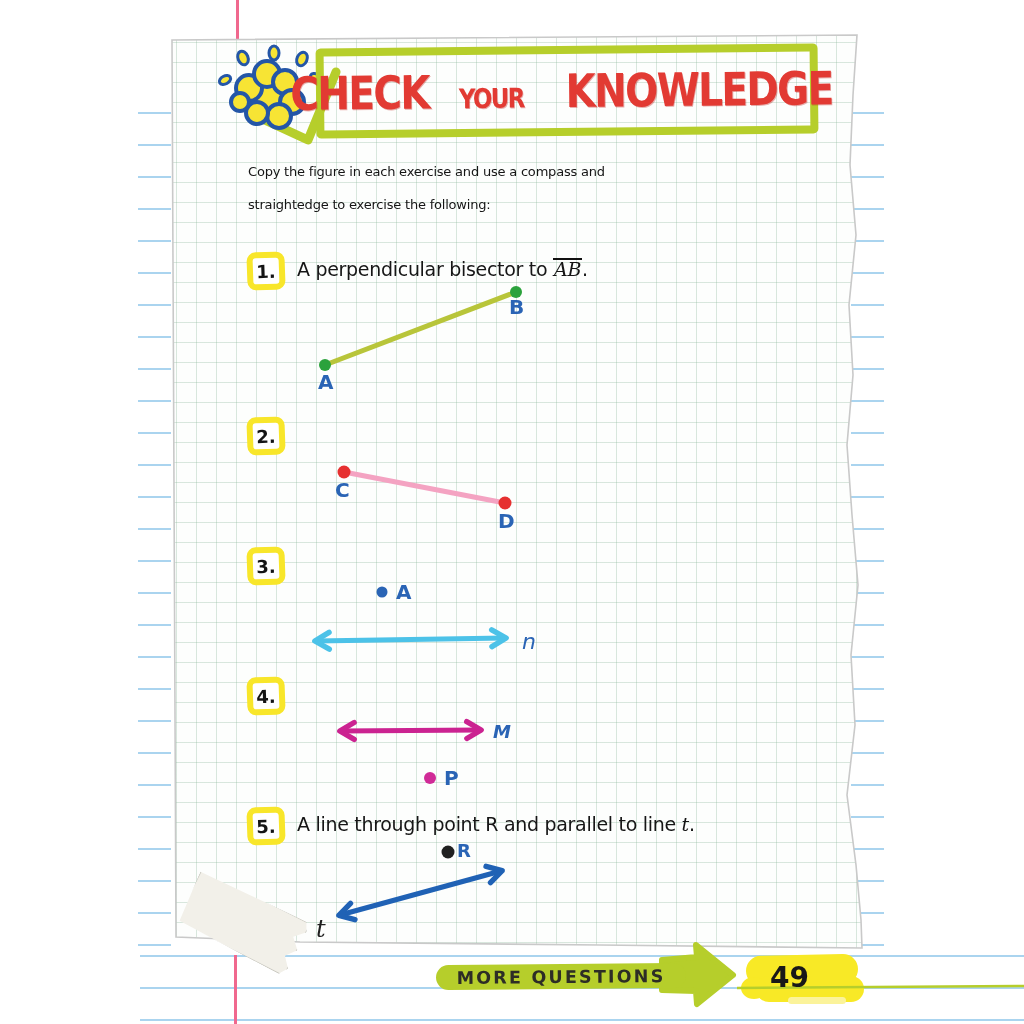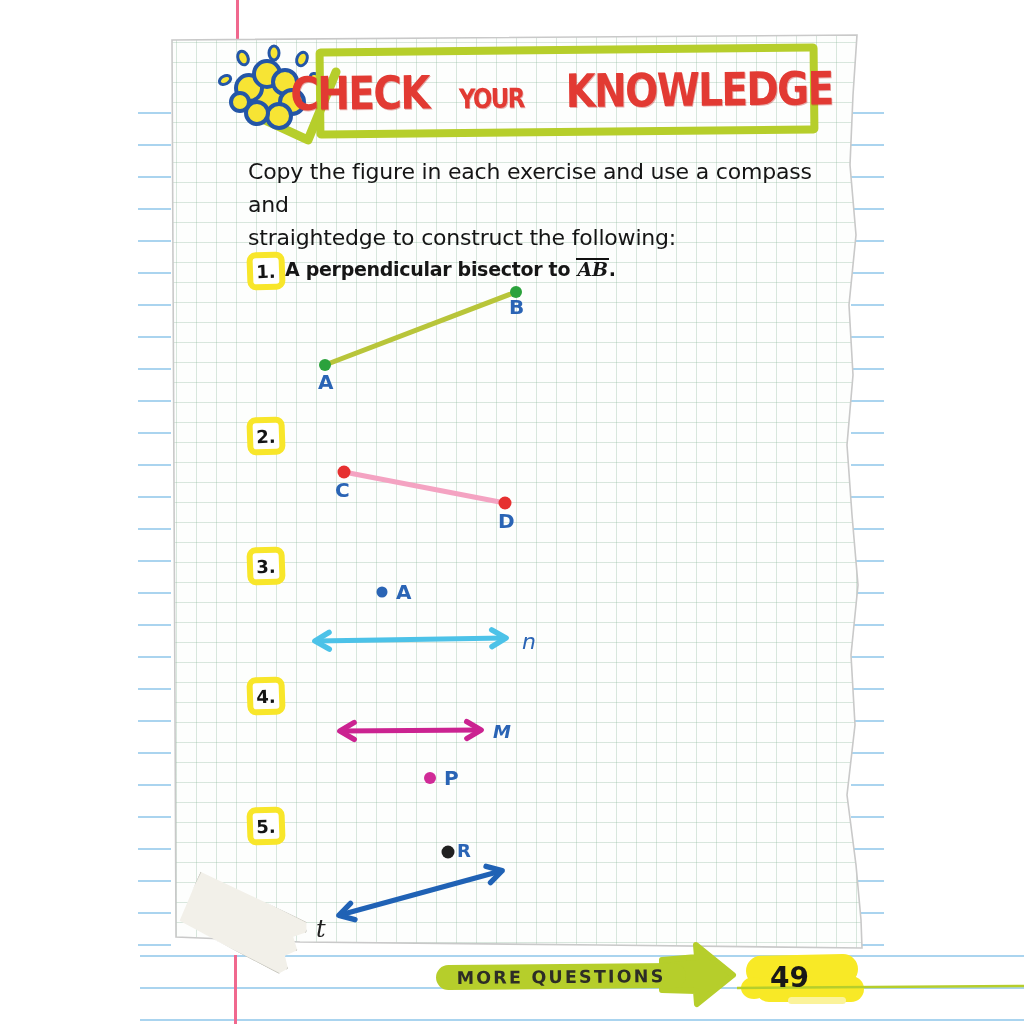--- a/index.html
+++ b/index.html
@@ -35,30 +35,30 @@
     border-radius:5px;z-index:3;transform:rotate(-0.6deg);
     display:flex;align-items:baseline;justify-content:center;gap:12px;padding-top:0;
     box-sizing:border-box;}
   #title-box .word{display:inline-block;font-weight:800;color:#e23a33;
     letter-spacing:-2px;transform:scaleX(.85);line-height:74px;
     text-shadow:1px 1px 0 rgba(190,30,25,.35);}
   .word-big{font-size:46px;}
   .word-small{font-size:27px;}
 
   
-  #intro{left:248px;top:155px;width:580px;z-index:3;font-size:22px;line-height:33px;
+  #intro{left:248px;top:155px;width:580px;z-index:3;font-size:13px;line-height:33px;
     color:#151515;letter-spacing:-.2px;}
 
   
   .exercise{position:absolute;left:247px;display:flex;align-items:flex-start;z-index:3;}
   .num-box{width:26px;height:26px;border:6px solid #f8e62a;border-radius:9px;background:#fff;
     display:flex;align-items:center;justify-content:center;font-weight:bold;font-size:18px;
     color:#141414;transform:rotate(-2deg);flex:0 0 auto;}
-  .ex-text{padding-top:6px;font-size:19px;letter-spacing:-.3px;color:#161616;
-    white-space:nowrap;font-weight:bold;}
+  .ex-text{margin-left:12px;padding-top:6px;font-size:19px;letter-spacing:-.3px;color:#161616;
+    white-space:nowrap;}
   .math{font-family:"DejaVu Serif",serif;font-style:italic;font-size:19px;}
   .overline{display:inline-block;border-top:2px solid #111;line-height:18px;padding:0 1px;}
 
   
   #more-bar{left:436px;top:964px;width:250px;height:25px;background:#b6ce2b;border-radius:13px;
     z-index:3;display:flex;align-items:center;justify-content:center;transform:rotate(-0.5deg);}
   #more-bar span{font-weight:800;font-size:17.5px;letter-spacing:2.2px;color:#2d2d26;}
 
   
   #tape{left:182px;top:893px;width:120px;height:57px;background:#f2f0e9;
@@ -162,21 +162,21 @@
   </svg>
 
   <div id="title-box" class="abs">
     <span class="word word-big">CHECK</span>
     <span class="word word-small">YOUR</span>
     <span class="word word-big">KNOWLEDGE</span>
   </div>
 
   <div id="intro" class="abs">
     <div>Copy the figure in each exercise and use a compass and</div>
-    <div>straightedge to construct the following:</div>
+    <div>straightedge to exercise the following:</div>
   </div>
 
   <div class="exercise" style="top:252px">
     <div class="num-box">
         <span>1.</span>
       </div>
     <div class="ex-text"><span>A perpendicular bisector to </span><span class="math overline">AB</span><span>.</span></div>
   </div>
 
   <div class="exercise" style="top:417px">
@@ -194,20 +194,21 @@
   <div class="exercise" style="top:677px">
     <div class="num-box">
         <span>4.</span>
       </div>
   </div>
 
   <div class="exercise" style="top:807px">
     <div class="num-box">
         <span>5.</span>
       </div>
+    <div class="ex-text"><span>A line through point R and parallel to line </span><span class="math">t</span><span>.</span></div>
   </div>
 
   <div id="more-bar" class="abs">
     <span>MORE QUESTIONS</span>
   </div>
 
   <div id="tape" class="abs"></div>
 
 </div>
 

